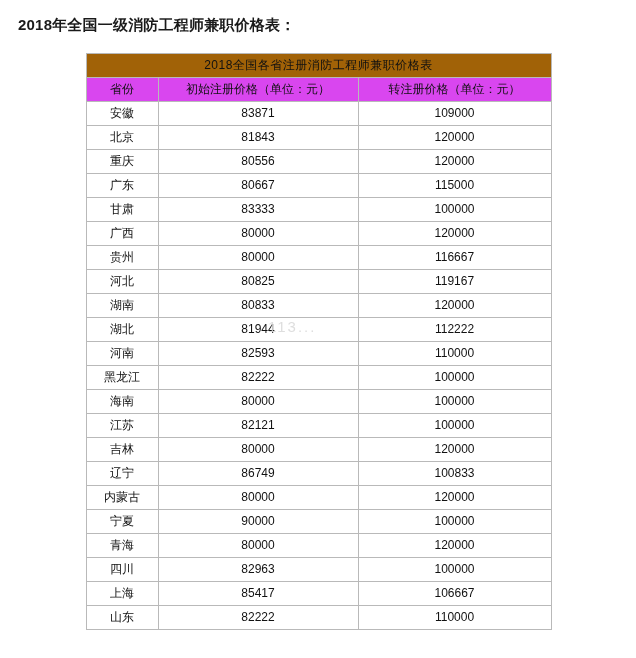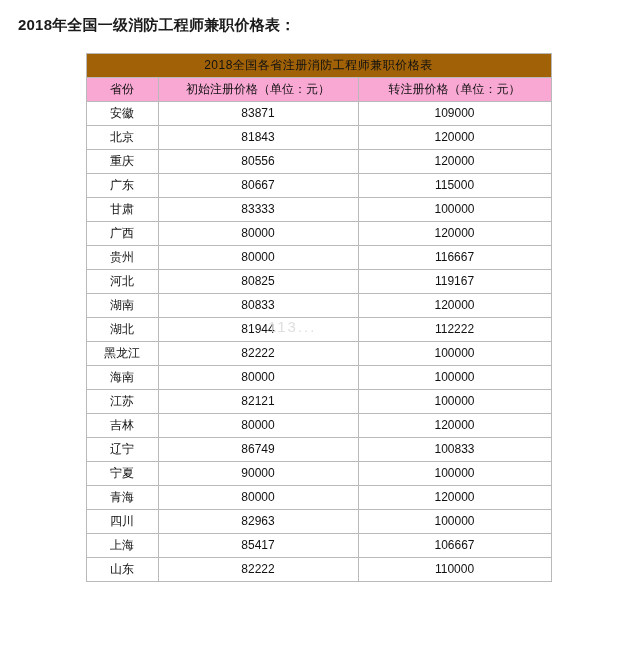--- a/index.html
+++ b/index.html
@@ -48,21 +48,21 @@
     background: #a16207;
     color: #ffffff;
     font-weight: bold;
     font-size: 13px;
     height: 26px;
     line-height: 26px;
     border: 1px solid #a93f3c;
     letter-spacing: 0.5px;
   }
   .header-row td {
-    background: #f9a8d4;
+    background: #d946ef;
     font-weight: normal;
     font-size: 12px;
     color: #111111;
     height: 24px;
     line-height: 24px;
   }
   .col-prov { width: 72px; }
   .col-init { width: 200px; }
   .col-trans { width: 193px; }
   .cell-prov { color: #111111; }
@@ -145,20 +145,25 @@
         <td class="cell-prov">湖南</td>
         <td class="cell-num">80833</td>
         <td class="cell-num">120000</td>
       </tr>
       <tr>
         <td class="cell-prov">湖北</td>
         <td class="cell-num">81944</td>
         <td class="cell-num">112222</td>
       </tr>
       <tr>
+        <td class="cell-prov">河南</td>
+        <td class="cell-num">82593</td>
+        <td class="cell-num">110000</td>
+      </tr>
+      <tr>
         <td class="cell-prov">黑龙江</td>
         <td class="cell-num">82222</td>
         <td class="cell-num">100000</td>
       </tr>
       <tr>
         <td class="cell-prov">海南</td>
         <td class="cell-num">80000</td>
         <td class="cell-num">100000</td>
       </tr>
       <tr>
@@ -170,20 +175,25 @@
         <td class="cell-prov">吉林</td>
         <td class="cell-num">80000</td>
         <td class="cell-num">120000</td>
       </tr>
       <tr>
         <td class="cell-prov">辽宁</td>
         <td class="cell-num">86749</td>
         <td class="cell-num">100833</td>
       </tr>
       <tr>
+        <td class="cell-prov">内蒙古</td>
+        <td class="cell-num">80000</td>
+        <td class="cell-num">120000</td>
+      </tr>
+      <tr>
         <td class="cell-prov">宁夏</td>
         <td class="cell-num">90000</td>
         <td class="cell-num">100000</td>
       </tr>
       <tr>
         <td class="cell-prov">青海</td>
         <td class="cell-num">80000</td>
         <td class="cell-num">120000</td>
       </tr>
       <tr>

